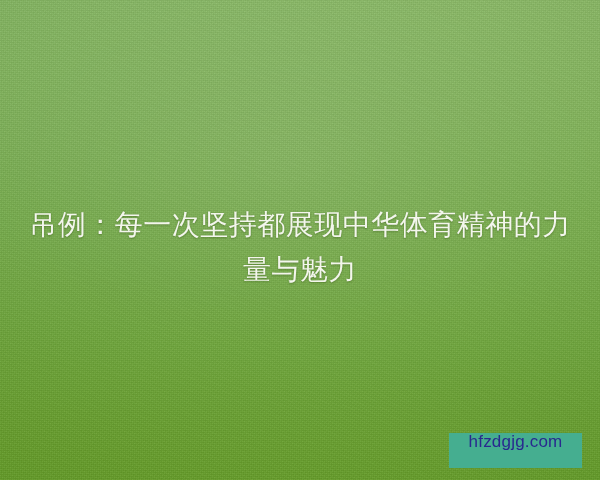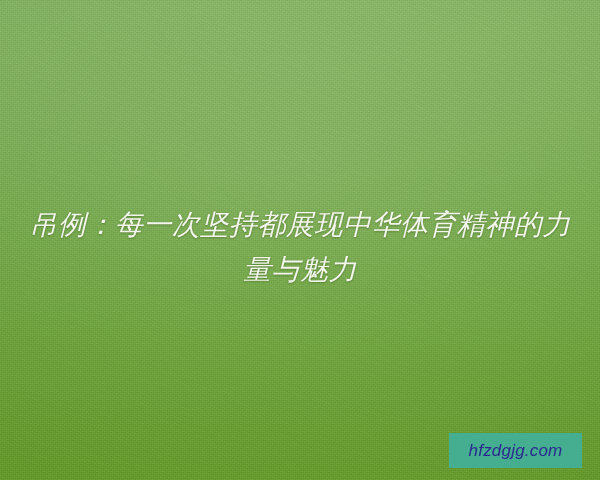--- a/index.html
+++ b/index.html
@@ -8,21 +8,20 @@
     padding: 0;
     background: #2b2b2b;
   }
 
   .stage {
     position: relative;
     width: 600px;
     height: 480px;
     overflow: hidden;
     font-family: "Liberation Sans", "DejaVu Sans", sans-serif;
-    font-style: italic;
     -webkit-font-smoothing: antialiased;
   }
 
   
   .bg-base {
     position: absolute;
     inset: 0;
     background: linear-gradient(
         180deg,
         #7fb25f 0%,
@@ -112,21 +111,21 @@
 
   
   .watermark {
     position: absolute;
     left: 449px;
     top: 433px;
     width: 133px;
     height: 35px;
     background: #45ae90;
     display: flex;
-    align-items: center;
+    align-items: flex-start;
     justify-content: center;
   }
 
   .watermark-text {
     color: #29298f;
     font-size: 17px;
     letter-spacing: 0.2px;
     line-height: 1;
     font-weight: 400;
     white-space: nowrap;

